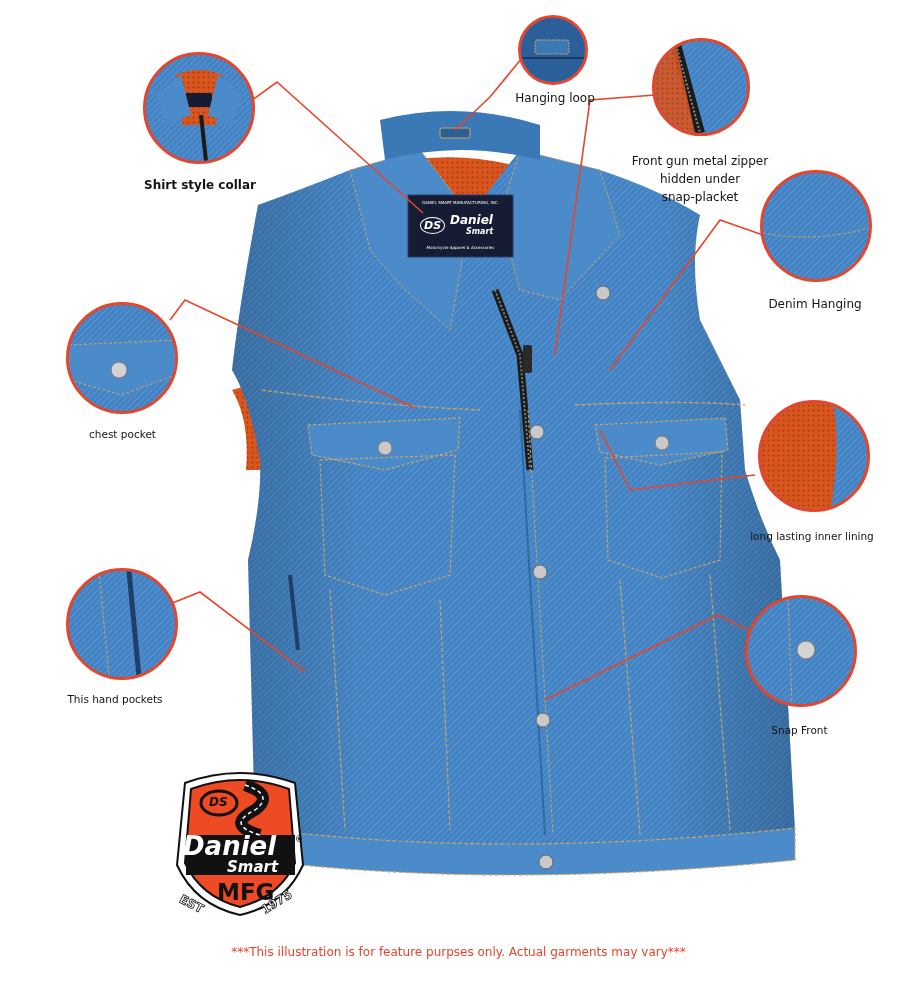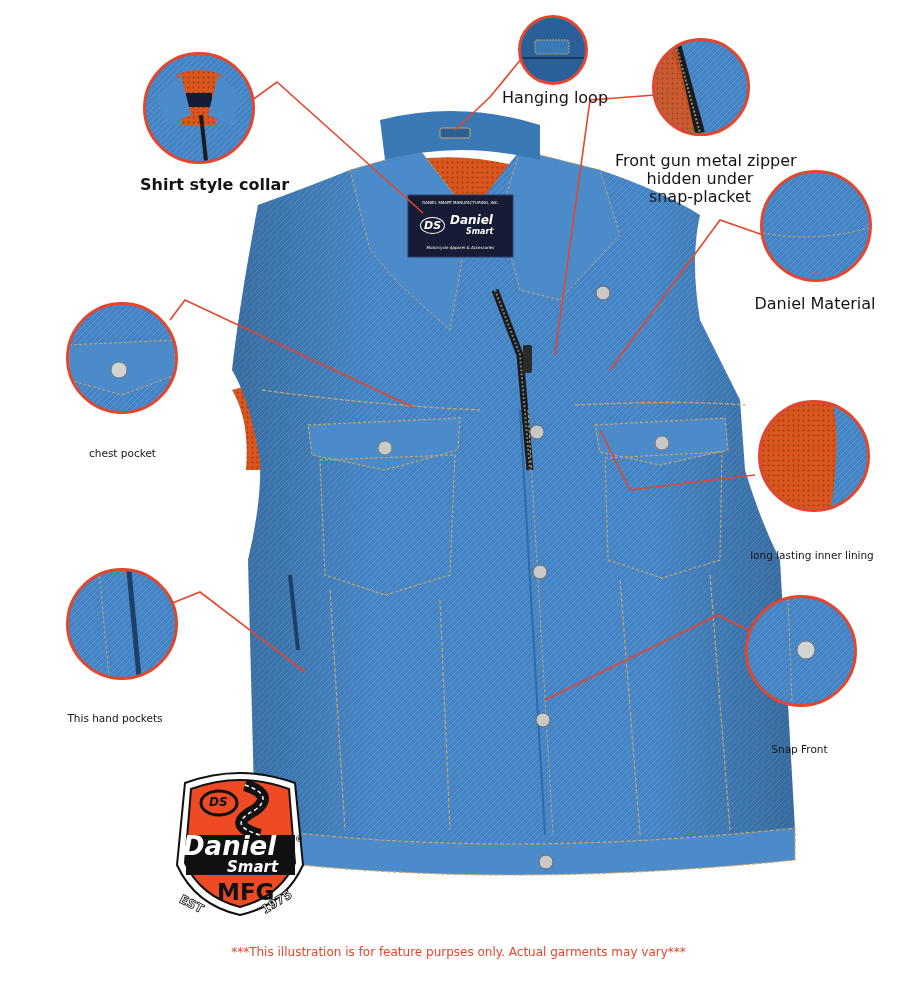--- a/index.html
+++ b/index.html
@@ -13,22 +13,22 @@
     position: absolute; border-radius: 50%;
     border: 3px solid #e8442a; overflow: hidden;
     background: #3f7fbf;
   }
   .callout-circle .tex { position: absolute; inset: 0; }
 
   .label {
     position: absolute; text-align: center; white-space: nowrap;
     font-family: "DejaVu Sans", sans-serif; color: #141414;
   }
-  .label.big { font-size: 16px; font-weight: 500; line-height: 18px; }
-  .label.small { font-size: 10.5px; line-height: 14px; margin-top: 19px; }
+  .label.big { font-size: 12px; font-weight: 500; line-height: 18px; }
+  .label.small { font-size: 10.5px; line-height: 14px; }
 
   .disclaimer {
     position: absolute; left: 0; width: 917px; top: 945px;
     text-align: center; color: #e8442a; font-size: 12px;
     font-family: "DejaVu Sans", sans-serif;
   }
 
   .logo { position: absolute; left: 165px; top: 765px; width: 150px; height: 160px; }
   .logo-text { position: absolute; font-family: "DejaVu Sans", sans-serif; font-weight: bold; font-style: italic; color: #fff; }
 </style>
@@ -187,21 +187,21 @@
     </svg>
   </div>
 
   <div class="label big" style="left:140px; top:176px; width:120px;font-weight:bold;">Shirt style collar</div>
   <div class="label big" style="left:500px; top:89px; width:110px;">Hanging loop</div>
   <div class="label big" style="left:615px; top:152px; width:170px;">
     <div>Front gun metal zipper</div>
     <div>hidden under</div>
     <div>snap-placket</div>
   </div>
-  <div class="label big" style="left:750px; top:295px; width:130px;">Daniel Material</div>
+  <div class="label big" style="left:750px; top:295px; width:130px;">Denim Hanging</div>
   <div class="label small" style="left:70px; top:427px; width:105px;">chest pocket</div>
   <div class="label small" style="left:742px; top:529px; width:140px;">long lasting inner lining</div>
   <div class="label small" style="left:50px; top:692px; width:130px;">This hand pockets</div>
   <div class="label small" style="left:752px; top:723px; width:95px;">Snap Front</div>
 
   <div style="position:absolute; left:408px; top:195px; width:105px; height:62px; color:#fff;">
     <div style="position:absolute; left:4px; top:5px; width:97px; font-size:4px; text-align:center; overflow:hidden; white-space:nowrap;">DANIEL SMART MANUFACTURING, INC.</div>
     <div style="position:absolute; left:12px; top:22px; font-size:11px; font-weight:bold; font-style:italic; border:1.5px solid #fff; border-radius:50%; padding:1px 3px;">DS</div>
     <div style="position:absolute; left:42px; top:18px; font-size:12px; font-weight:bold; font-style:italic;">Daniel</div>
     <div style="position:absolute; left:58px; top:32px; font-size:8px; font-weight:bold; font-style:italic;">Smart</div>

